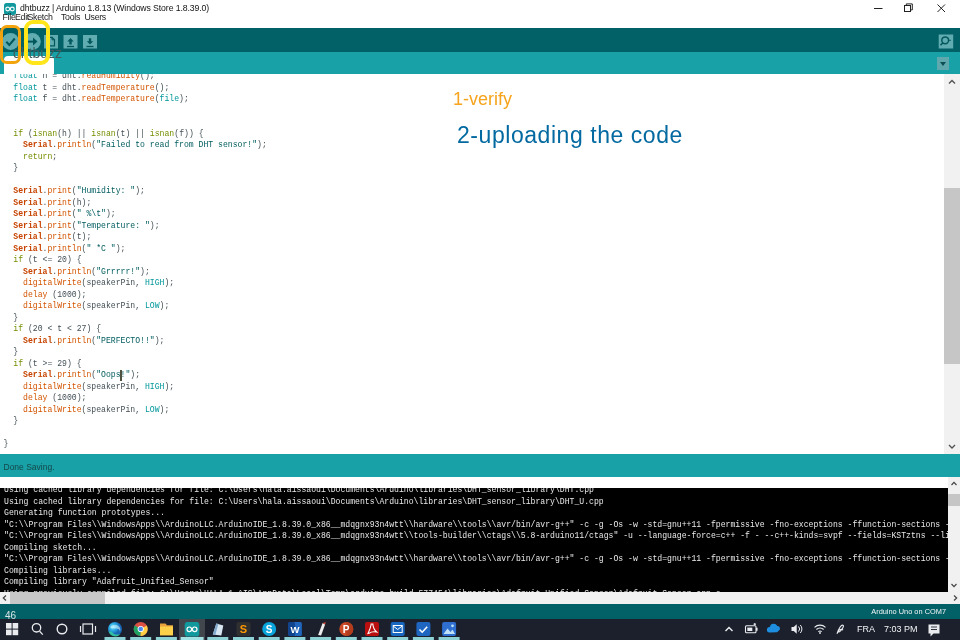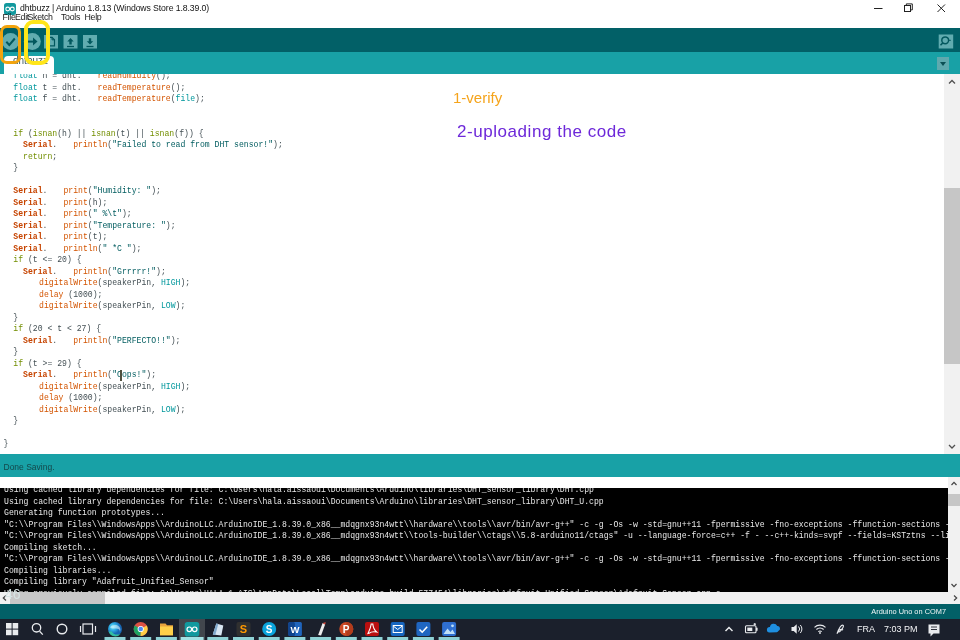--- a/index.html
+++ b/index.html
@@ -7,56 +7,56 @@
 body { position:relative; font-family:"Liberation Sans", sans-serif; background:#fff; }
 .abs { position:absolute; }
 
 #titlebar { left:0; top:0; width:960px; height:17px; background:#fff; }
 #title { left:20px; top:2.5px; font-size:8.7px; letter-spacing:-0.1px; color:#111; }
 #menubar { left:0; top:17px; width:960px; height:11px; background:#fff; }
 .menu { top:12px; font-size:8.8px; letter-spacing:-0.3px; color:#1a1a1a; }
 #toolbar { left:0; top:28px; width:960px; height:24px; background:#026067; }
 #tabstrip { left:0; top:52px; width:960px; height:22px; background:#18A1A6; }
 #tab { left:4px; top:56px; width:50px; height:19px; background:#fff; border-radius:4px 4px 0 0; }
-#tabtxt { left:13px; top:55px; font-size:10px; color:#3f5c5e; }
+#tabtxt { left:13px; top:45px; font-size:14px; color:#3f5c5e; }
 #tabdd { left:937px; top:57px; width:12px; height:13px; background:#5FA9AE; }
 #tabdd:after { content:""; position:absolute; left:2.8px; top:4.8px; border-left:3.2px solid transparent; border-right:3.2px solid transparent; border-top:4.5px solid #0B4F54; }
 
 #codearea { left:0; top:74px; width:960px; height:380px; background:#fff; overflow:hidden; }
 #code { position:absolute; left:3.5px; top:-4px; font-family:"Liberation Mono", monospace; font-size:8.15px; line-height:11.5px; color:#434F54; white-space:pre; }
 .k { color:#00979C; }
 .g { color:#728E00; }
-.f { color:#D35400;margin-left:16px; }
+.f { color:#D35400; }
 .s { color:#005C5F; }
 .b { color:#C64400; font-weight:bold;margin-top:28px; }
 #caret { left:119.5px; top:369.5px; width:2px; height:11.5px; background:#50503E; }
 
 #esb { left:944px; top:74px; width:16px; height:380px; background:#F1F1F1; }
 #esbthumb { left:944px; top:188px; width:16px; height:176px; background:#C6C6C6; }
 
 #donebar { left:0; top:454px; width:960px; height:23px; background:#18A1A6; }
 #donetxt { left:3.5px; top:462px; font-size:8.5px; color:#14474A; }
 #console { left:0; top:477px; width:948px; height:107px; background:#000; overflow:hidden;margin-top:11px; }
 #ctext { position:absolute; left:4px; top:-4px; font-family:"Liberation Mono", monospace; font-size:8.15px; line-height:11.5px; color:#E8E8E8; white-space:pre; }
 #csbtrack { left:948px; top:477px; width:12px; height:115px; background:#F1F1F1; }
 #csbthumb { left:948px; top:494px; width:12px; height:12px; background:#C6C6C6; }
 
 #hsb { left:0; top:592px; width:960px; height:12px; background:#F1F1F1; }
 #hsbthumb { left:10px; top:592px; width:95px; height:12px; background:#C8C8C8; }
 
 #bottombar { left:0; top:604px; width:960px; height:15px; background:#026067; }
-#linenum { left:5px; top:586px; font-size:14px; color:#d7e4e5; }
+#linenum { left:5px; top:610px; font-size:10px; color:#d7e4e5; }
 #comport { right:14px; top:606.5px; font-size:7.4px; font-weight:normal; color:#F4F8F8; }
 
 #taskbar { left:0; top:619px; width:960px; height:21px; background:#1B202C; }
 
 #orect { left:0px; top:25px; width:21px; height:39px; border:3px solid #F2A30D; border-radius:7px; }
 #yrect { left:24px; top:20px; width:26px; height:45px; border:4.5px solid #FFE519; border-radius:9px; }
-#ann1 { left:453px; top:88.5px; font-size:15px; color:#F5A41C; }
-#ann2 { left:457px; top:122px; font-size:17px; letter-spacing:0.55px; color:#6d28d9; }
+#ann1 { left:453px; top:88.5px; font-size:18px; color:#F5A41C; }
+#ann2 { left:457px; top:122px; font-size:23px; letter-spacing:0.55px; color:#0369a1; }
 </style>
 </head>
 <body>
 <div class="abs" id="titlebar"></div>
 <svg class="abs" style="left:4px;top:3px" width="12" height="12" viewBox="0 0 12 12">
     <rect x="0" y="0" width="12" height="12" rx="2.5" fill="#12999E"></rect>
     <g stroke="#fff" stroke-width="1.1" fill="none">
       <circle cx="3.7" cy="6" r="1.9"></circle>
       <circle cx="8.3" cy="6" r="1.9"></circle>
     </g>
@@ -68,21 +68,21 @@
       <rect x="36.5" y="5.5" width="6" height="6"></rect>
       <path d="M38.3,5.5 v-1.6 h6 v6 h-1.8"></path>
       <path d="M69.5,4.5 l7.5,7.5 m0,-7.5 l-7.5,7.5"></path>
     </g>
   </svg>
 <div class="abs" id="menubar"></div>
 <div class="abs menu" style="left:2.5px">File</div>
 <div class="abs menu" style="left:15px">Edit</div>
 <div class="abs menu" style="left:27.5px">Sketch</div>
 <div class="abs menu" style="left:61px">Tools</div>
-<div class="abs menu" style="left:84.5px">Help</div>
+<div class="abs menu" style="left:84.5px">Users</div>
 <div class="abs" id="toolbar"></div>
 <svg class="abs" style="left:0;top:28px" width="960" height="24" viewBox="0 0 960 24">
   <g fill="#61ACB0">
     <circle cx="10.6" cy="13.4" r="8.5"></circle>
     <circle cx="32.3" cy="13.6" r="8.5"></circle>
     <rect x="44" y="7" width="14" height="13.5"></rect>
     <rect x="63.5" y="7" width="14" height="13.5"></rect>
     <rect x="83" y="7" width="14" height="13.5"></rect>
     <rect x="938.7" y="6.5" width="14.5" height="14"></rect>
   </g>

